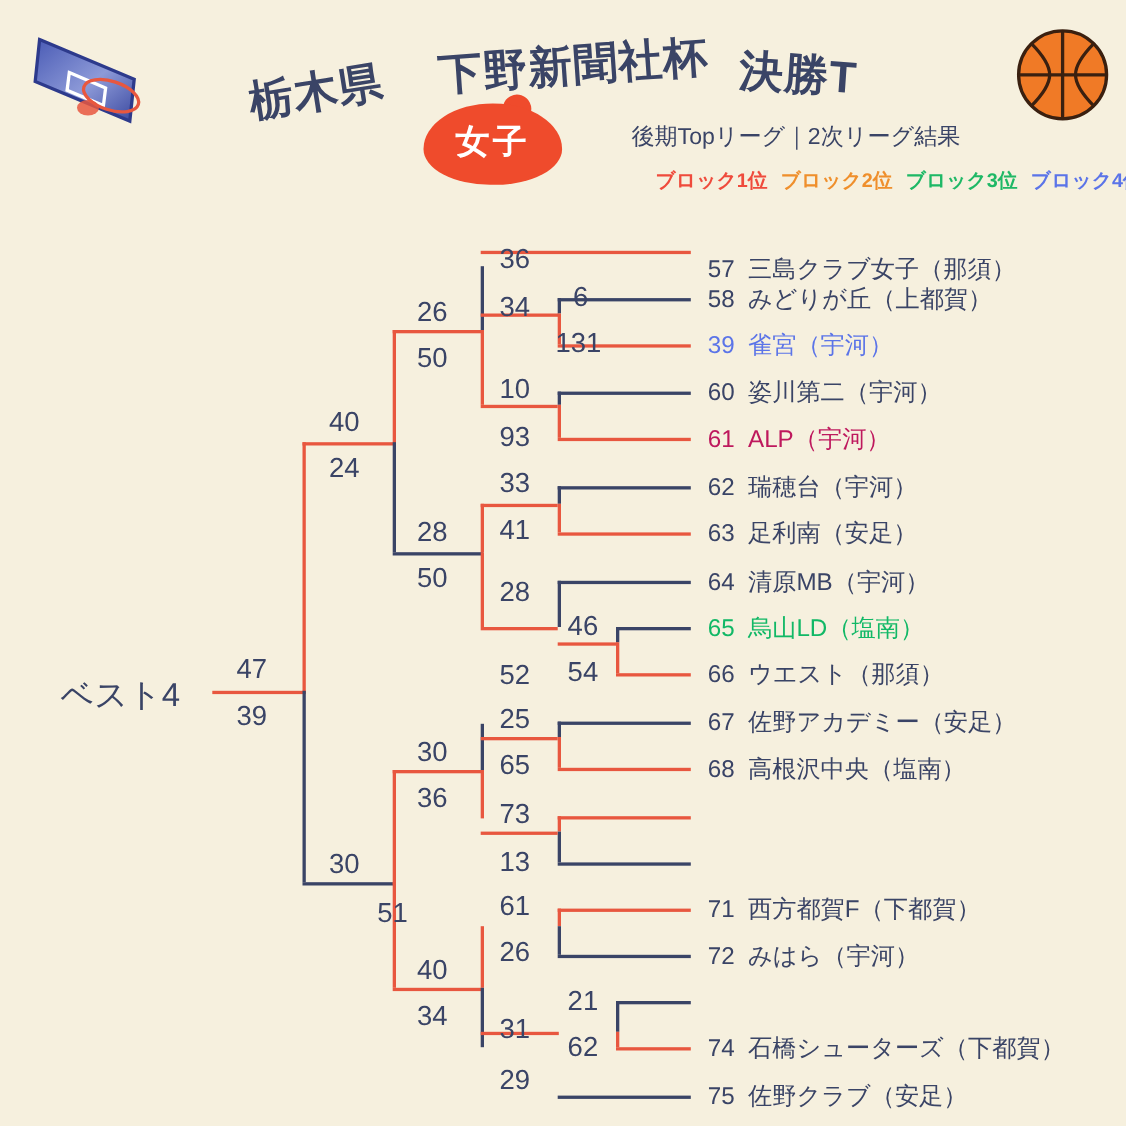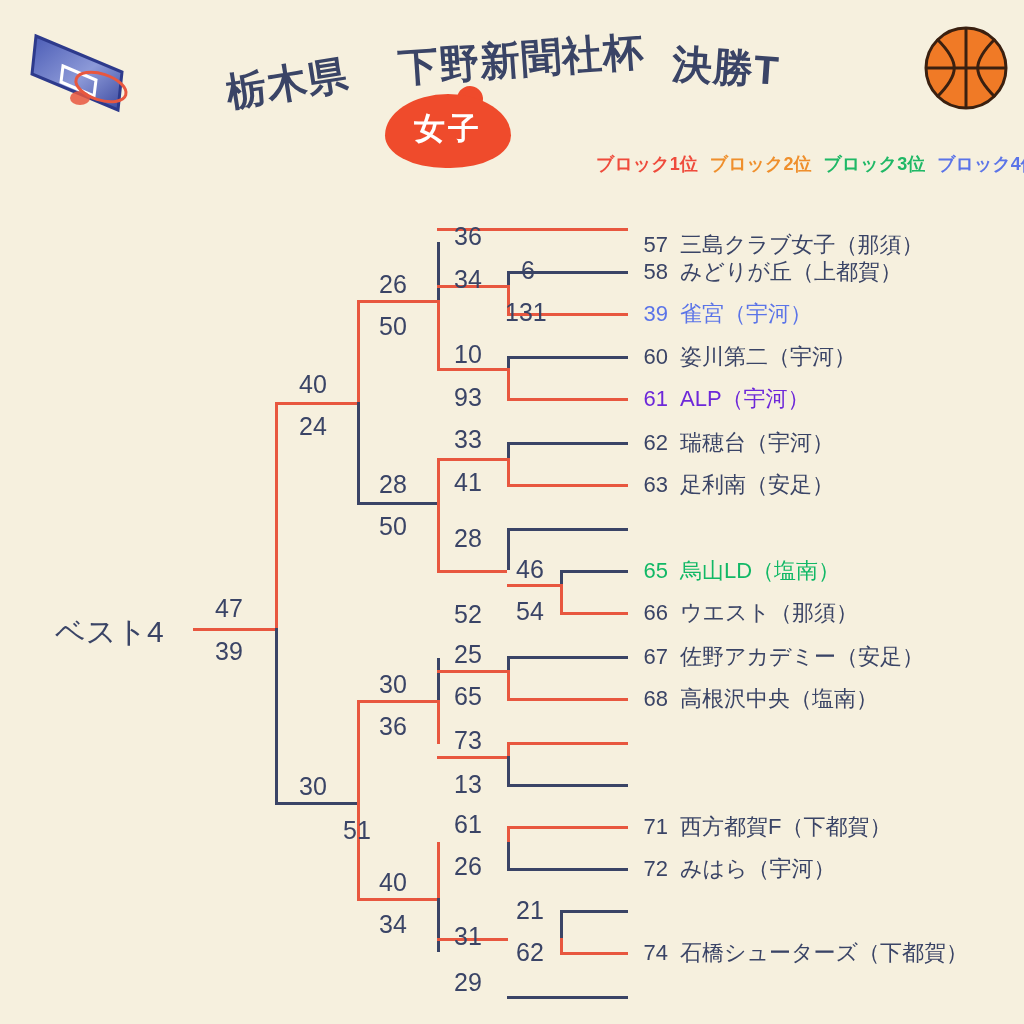--- a/index.html
+++ b/index.html
@@ -60,21 +60,21 @@
 
   .score{
     position:absolute;font-size:25px;color:#3a4466;
     white-space:nowrap;letter-spacing:0px;
   }
 
   .team{
     position:absolute;font-size:22px;color:#3a4466;white-space:nowrap;
   }
   .team .no{display:inline-block;width:34px;text-align:right;margin-right:12px;}
-  .team.c1{color:#6d28d9;}
+  .team.c1{color:#be185d;}
   .team.c2{color:#ef8f2c;}
   .team.c3{color:#11b866;}
   .team.c4{color:#5b74e8;}
 
   #best4{
     left:55px;top:612px;font-size:30px;color:#3a4466;white-space:nowrap;
   }
 </style>
 </head>
 <body>
@@ -112,20 +112,21 @@
     <span class="seg" id="t2">下野新聞社杯</span>
     <span class="seg" id="t3">決勝T</span>
   </div>
 
   <div class="abs" id="badge">
     <div class="tail"></div>
     <div class="bubble"></div>
     <div class="btxt">女子</div>
   </div>
 
+  <div class="abs" id="sub">後期Topリーグ｜2次リーグ結果</div>
 
   <div class="abs" id="legend">
     <span class="lg1">ブロック1位</span>
     <span class="lg2">ブロック2位</span>
     <span class="lg3">ブロック3位</span>
     <span class="lg4">ブロック4位</span>
   </div>
 
   <div class="abs" id="best4">ベスト4</div>
 
@@ -271,20 +272,23 @@
   </div>
   <div class="team abs c1" style="left:634px;top:384px;">
     <span class="no">61</span><span>ALP（宇河）</span>
   </div>
   <div class="team abs" style="left:634px;top:428px;">
     <span class="no">62</span><span>瑞穂台（宇河）</span>
   </div>
   <div class="team abs" style="left:634px;top:470px;">
     <span class="no">63</span><span>足利南（安足）</span>
   </div>
+  <div class="team abs" style="left:634px;top:514px;">
+    <span class="no">64</span><span>清原MB（宇河）</span>
+  </div>
   <div class="team abs c3" style="left:634px;top:556px;">
     <span class="no">65</span><span>烏山LD（塩南）</span>
   </div>
   <div class="team abs" style="left:634px;top:598px;">
     <span class="no">66</span><span>ウエスト（那須）</span>
   </div>
   <div class="team abs" style="left:634px;top:642px;">
     <span class="no">67</span><span>佐野アカデミー（安足）</span>
   </div>
   <div class="team abs" style="left:634px;top:684px;">
@@ -292,14 +296,17 @@
   </div>
   <div class="team abs" style="left:634px;top:812px;">
     <span class="no">71</span><span>西方都賀F（下都賀）</span>
   </div>
   <div class="team abs" style="left:634px;top:854px;">
     <span class="no">72</span><span>みはら（宇河）</span>
   </div>
   <div class="team abs" style="left:634px;top:938px;">
     <span class="no">74</span><span>石橋シューターズ（下都賀）</span>
   </div>
+  <div class="team abs" style="left:634px;top:982px;">
+    <span class="no">75</span><span>佐野クラブ（安足）</span>
+  </div>
 
 </div>
 
 </body></html>

